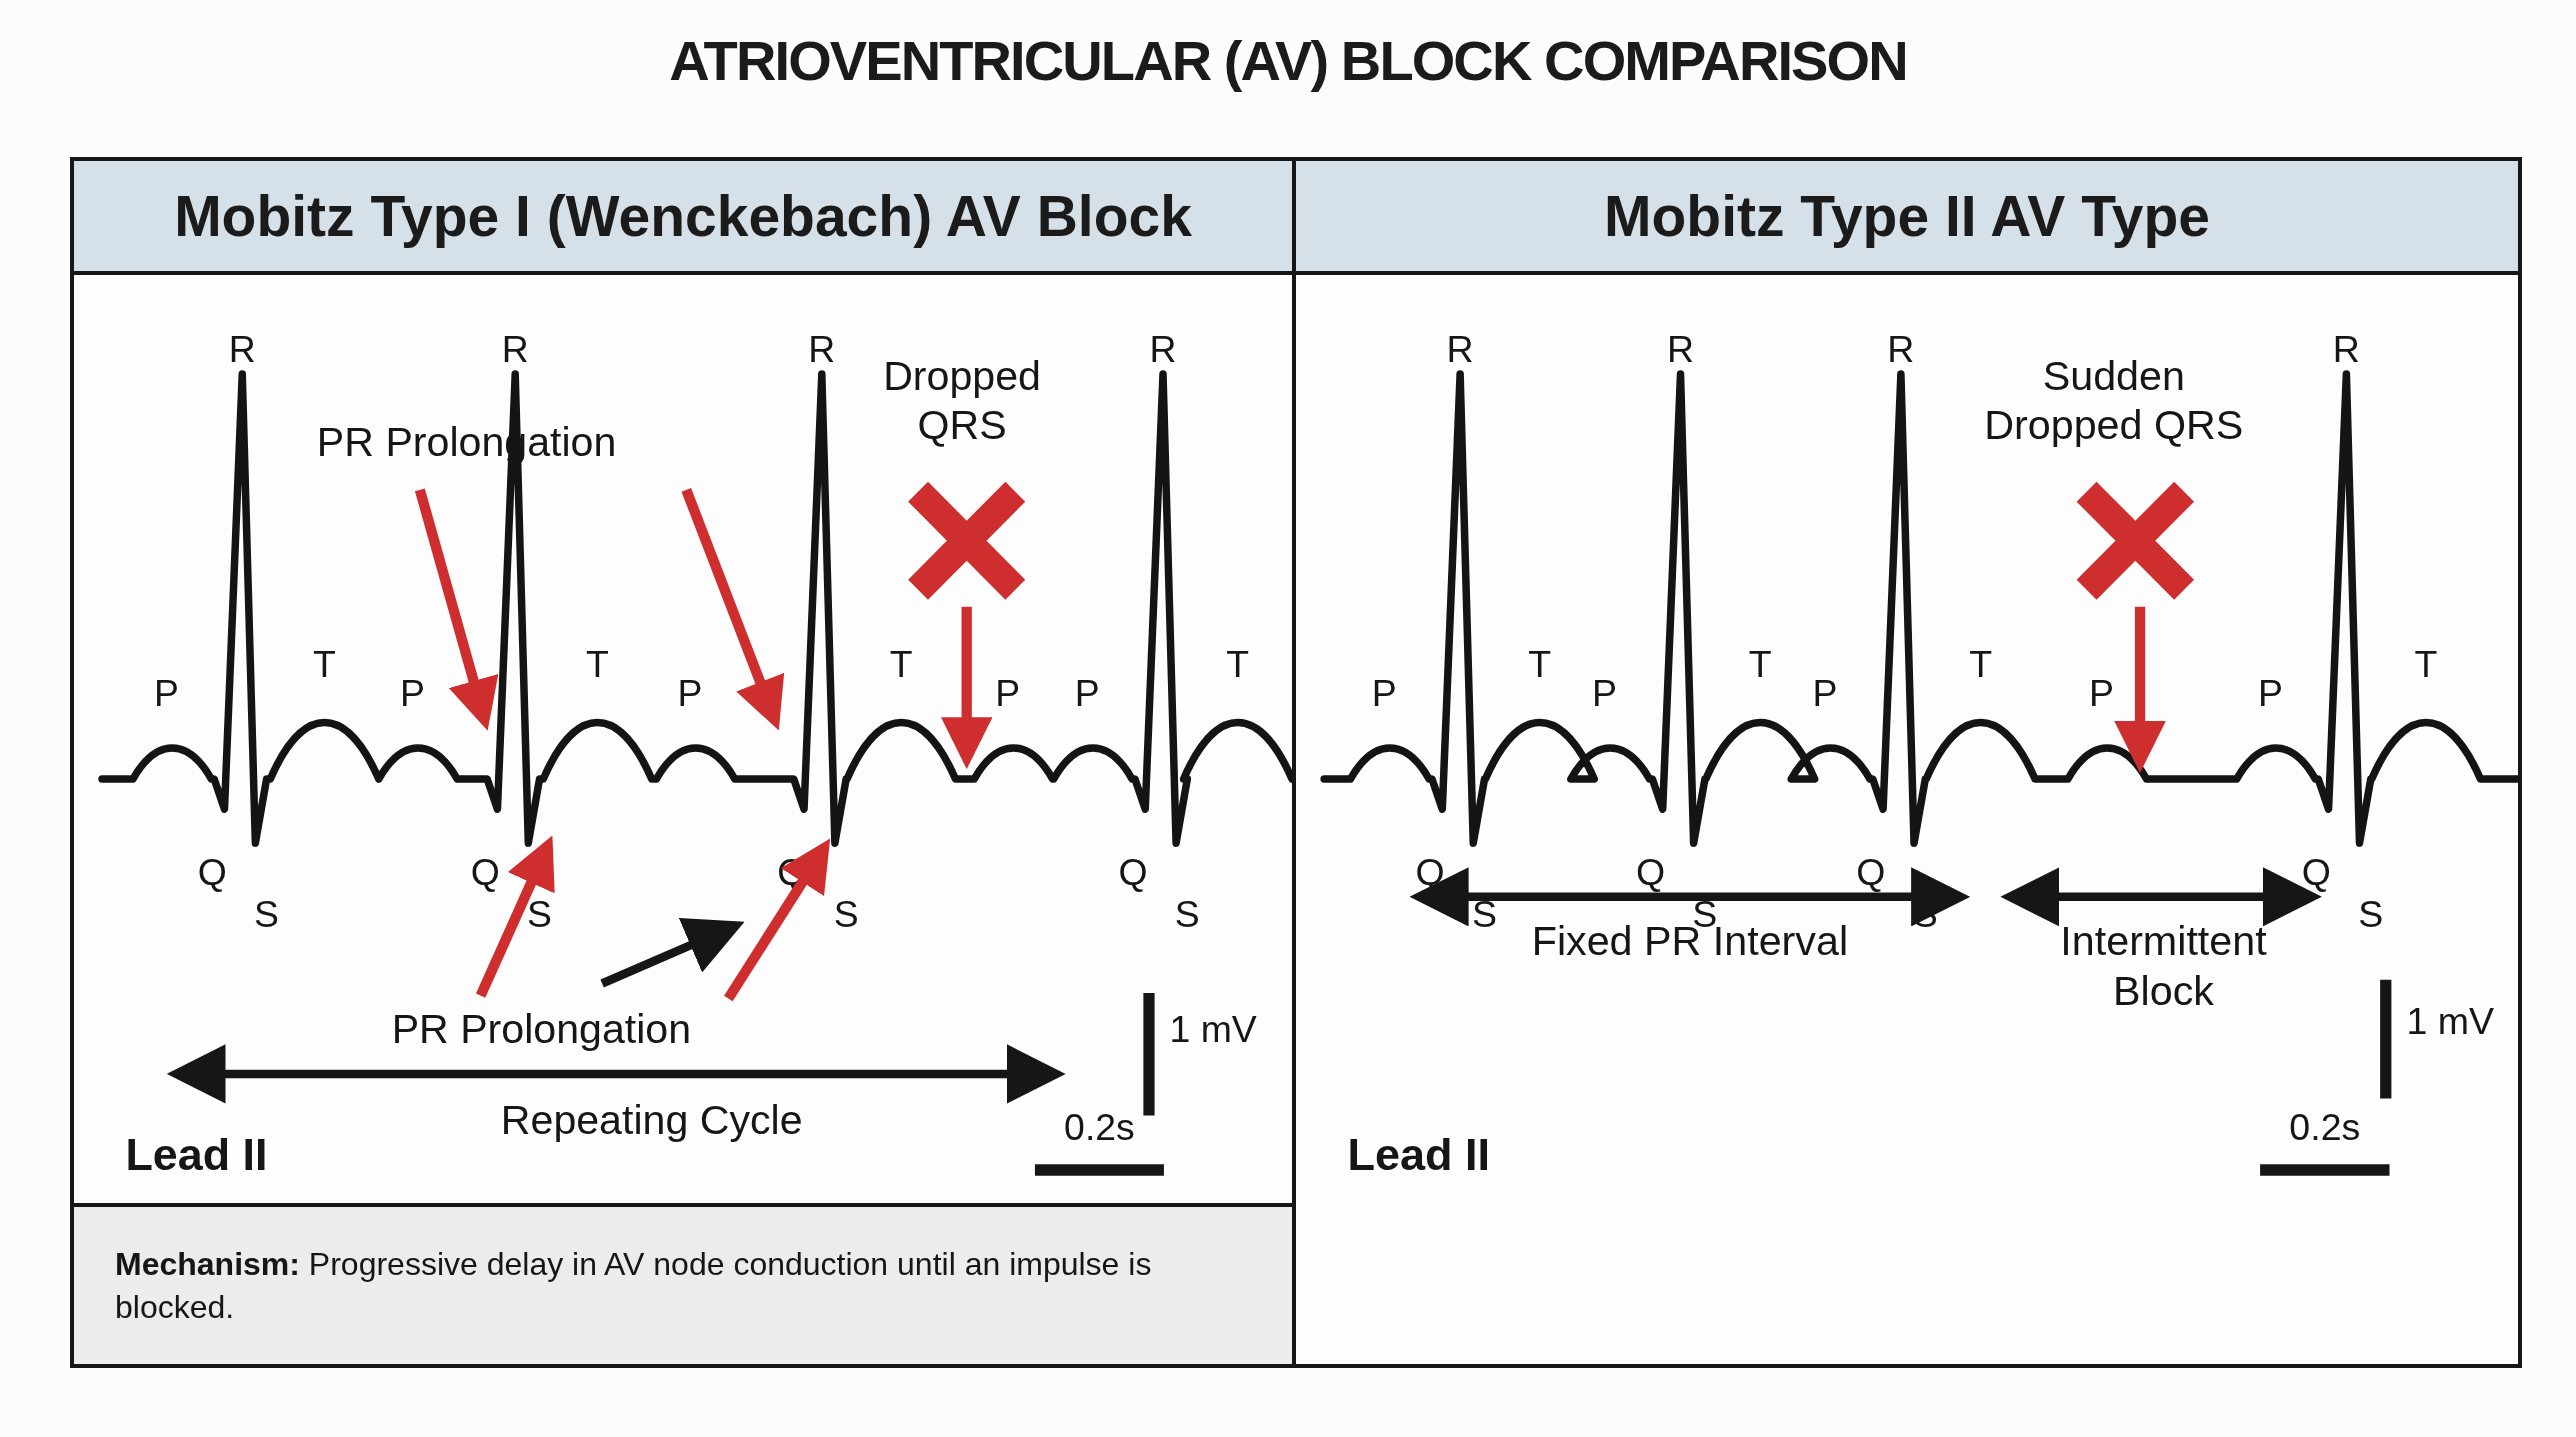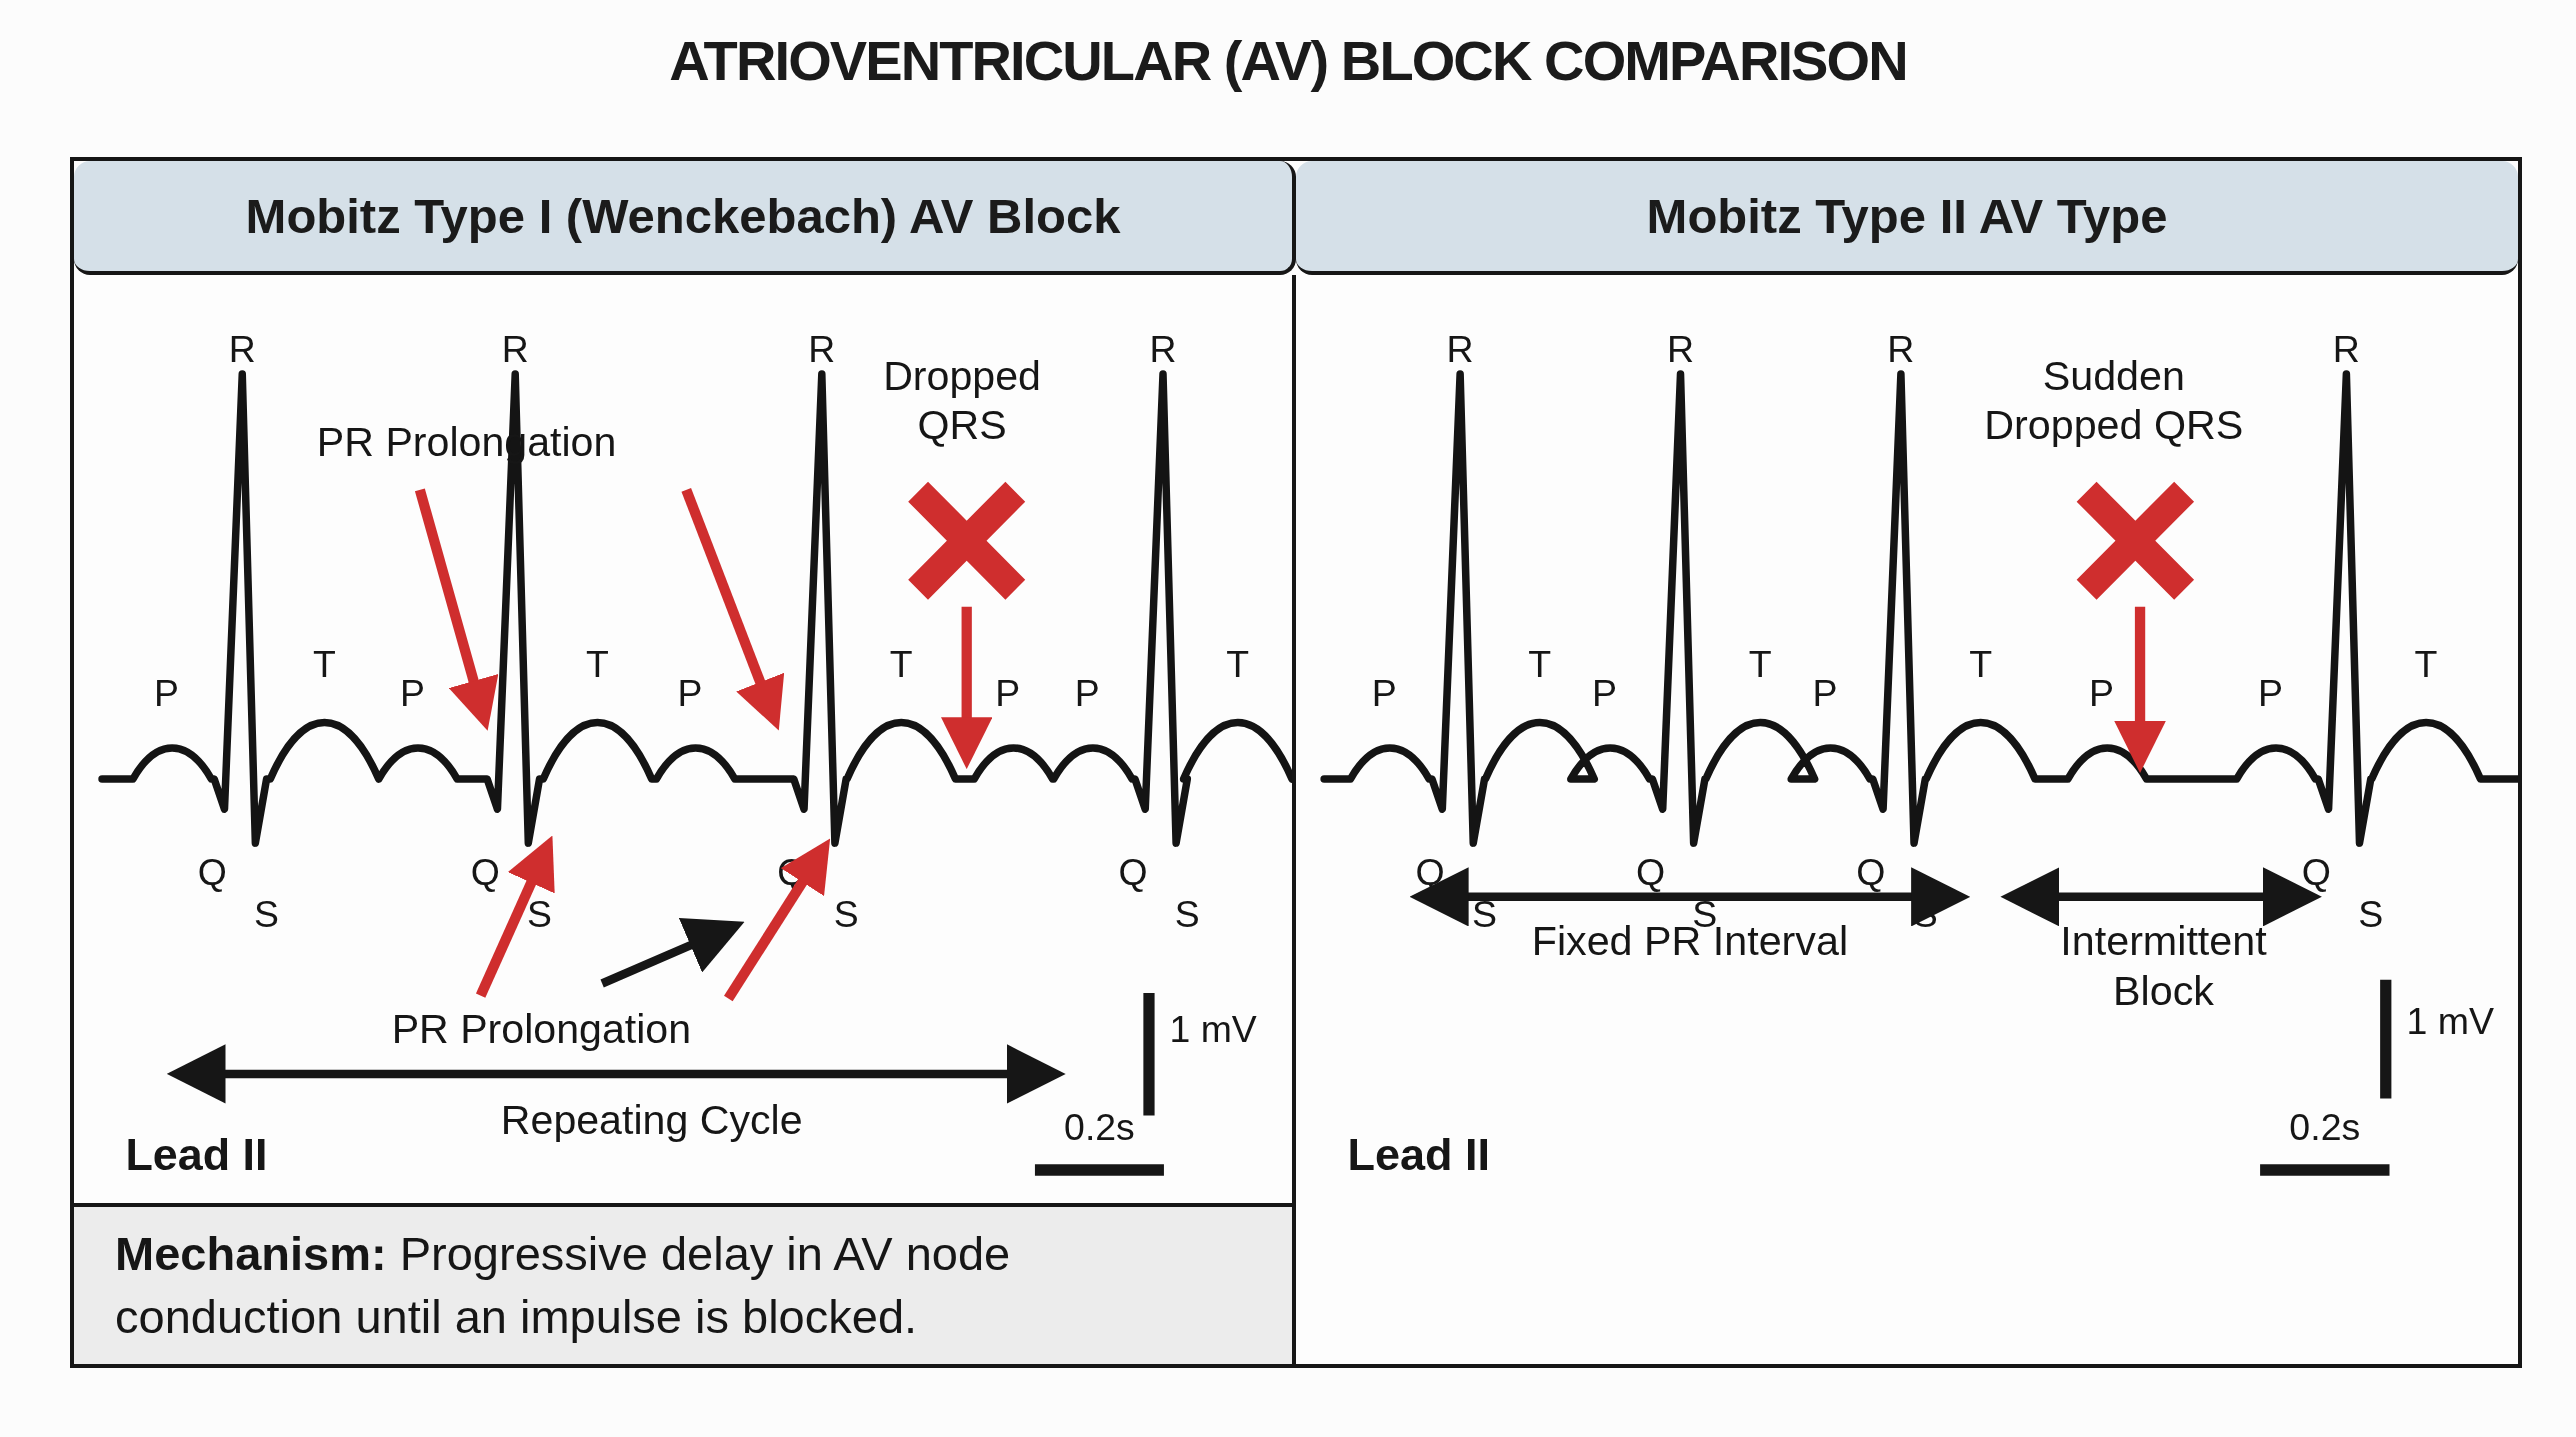--- a/index.html
+++ b/index.html
@@ -6,25 +6,25 @@
     font-family:"Liberation Sans", sans-serif;color:#161616;}
   .page{position:relative;width:2576px;height:1438px;}
   .title{position:absolute;top:28px;left:0;width:2576px;text-align:center;
     font-size:56px;font-weight:bold;letter-spacing:-1.9px;color:#1b1b1b;}
   .board{position:absolute;left:70px;top:157px;width:2452px;height:1211px;
     border:4.7px solid #161616;box-sizing:border-box;background:#fdfdfd;
     display:grid;grid-template-columns:1fr 1fr;grid-template-rows:114px 1fr 161px;}
   .cell{box-sizing:border-box;}
   .c-left{border-right:4.7px solid #161616;}
   .hdr{background:#d5e0e8;border-bottom:4.7px solid #161616;display:flex;align-items:center;justify-content:center;
-    font-size:49px;font-weight:bold;color:#1b1b1b;border-radius:16px;}
+    font-size:57px;font-weight:bold;color:#1b1b1b;}
   .ecg-cell{background:#fdfdfd;position:relative;}
   .ecg-cell svg{display:block;width:100%;height:100%;}
   .mech{background:#ececec;border-top:4.7px solid #161616;display:flex;align-items:center;padding:0 41px;}
-  .mech p{margin:0;font-size:47px;line-height:1.32;max-width:1086px;}
+  .mech p{margin:0;font-size:32px;line-height:1.32;max-width:1086px;}
   .mech b{font-weight:bold;}
   
   .trace{fill:none;stroke:#141414;stroke-width:8;stroke-linejoin:round;stroke-linecap:round;}
   .red-line{stroke:#cf2e2e;stroke-width:11;fill:none;stroke-linecap:butt;}
   .red-x{stroke:#cf2e2e;stroke-width:30;fill:none;stroke-linecap:butt;}
   .blk-line{stroke:#161616;stroke-width:9;fill:none;}
   .bar{stroke:#161616;stroke-width:12;fill:none;}
   text{font-family:"Liberation Sans", sans-serif;fill:#161616;}
   .ann{font-size:44px;text-anchor:middle;}
   .wl{font-size:40px;text-anchor:middle;}

